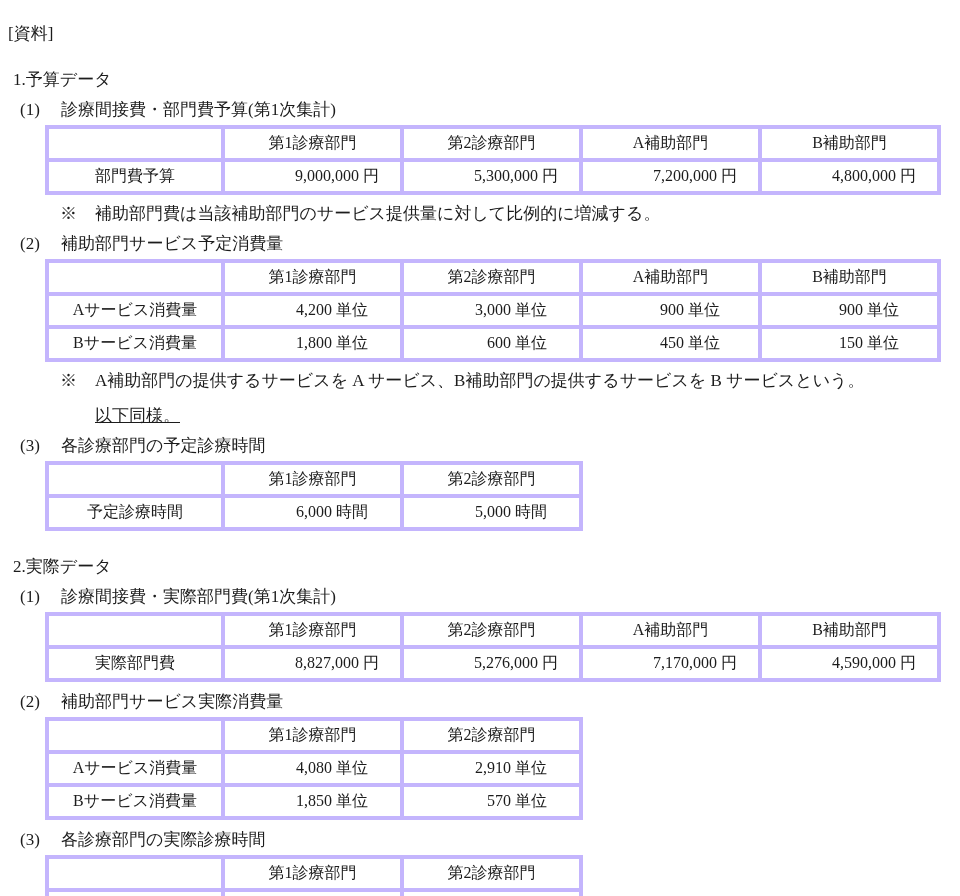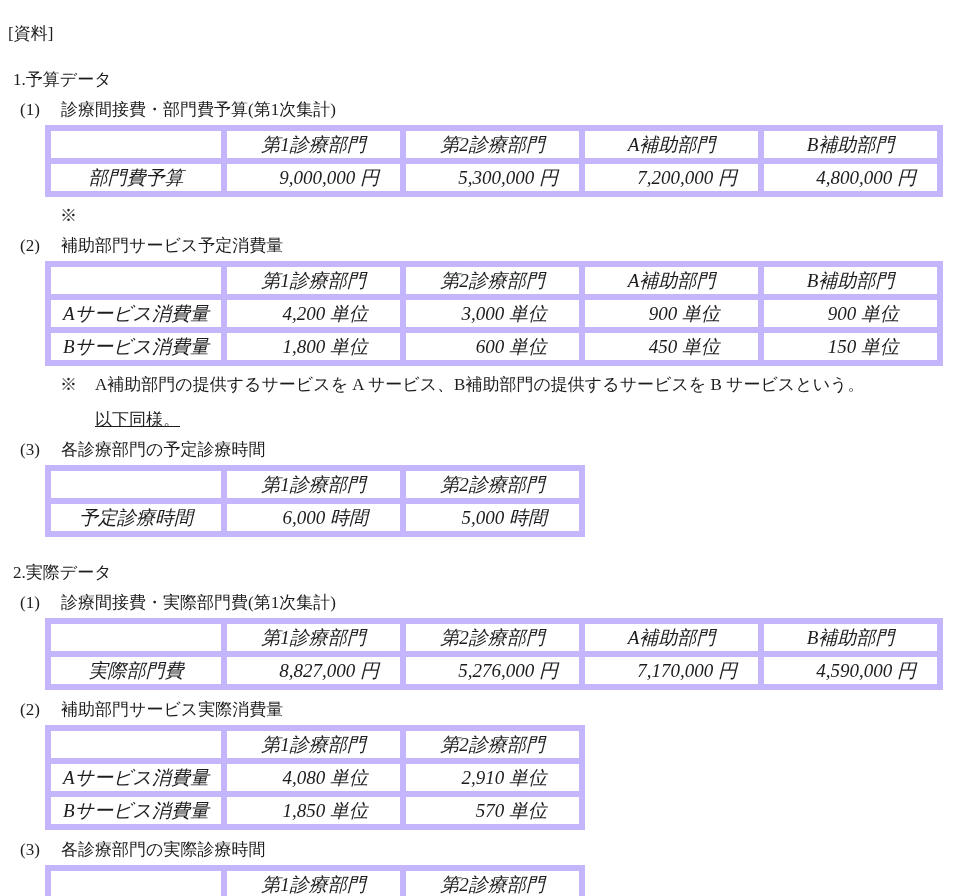--- a/index.html
+++ b/index.html
@@ -14,23 +14,23 @@
   .sec-heading { margin:26px 0 0 13px; line-height:20px; }
   .item-heading { margin:10px 0 0 20px; line-height:20px; }
   .item-no { display:inline-block; width:41px; }
   .tbl {
     border-collapse:collapse; table-layout:fixed;
     margin:5px 0 0 45px;
   }
   .tbl.w4 { width:892px; }
   .tbl.w2 { width:534px; }
   .tbl th, .tbl td {
-    border:6px solid #c4b5fd;
-    height:33px; font-weight:normal; font-size:19px;
-    white-space:nowrap; overflow:hidden;font-style:italic;
+    border:4px solid #c4b5fd;
+    height:33px; font-weight:normal; font-size:16px;
+    white-space:nowrap; overflow:hidden;
   }
   .tbl th { text-align:center; }
   .lbl { text-align:center; }
   .num { text-align:right; }
   .pr-money { padding-right:21px; }
   .pr-u4 { padding-right:32px; }
   .pr-u3 { padding-right:38px; }
   .note { margin:9px 0 0 60px; line-height:20px; display:flex; }
   .note-marker { display:inline-block; width:35px; flex:0 0 35px; }
   .note-line2 { margin-top:15px;text-decoration:underline; }
@@ -67,20 +67,21 @@
     <td class="num pr-money">9,000,000 円</td>
     <td class="num pr-money">5,300,000 円</td>
     <td class="num pr-money">7,200,000 円</td>
     <td class="num pr-money">4,800,000 円</td>
   </tr>
 </tbody>
   </table>
 
 <div class="note">
   <span class="note-marker">※</span>
+  <span class="note-text">補助部門費は当該補助部門のサービス提供量に対して比例的に増減する。</span>
 </div>
 
 <div class="item-heading">
   <span class="item-no">(2)</span><span class="item-title">補助部門サービス予定消費量</span>
 </div>
 
 <table class="tbl w4">
   <colgroup>
       <col style="width:176px">
       <col style="width:179px">

